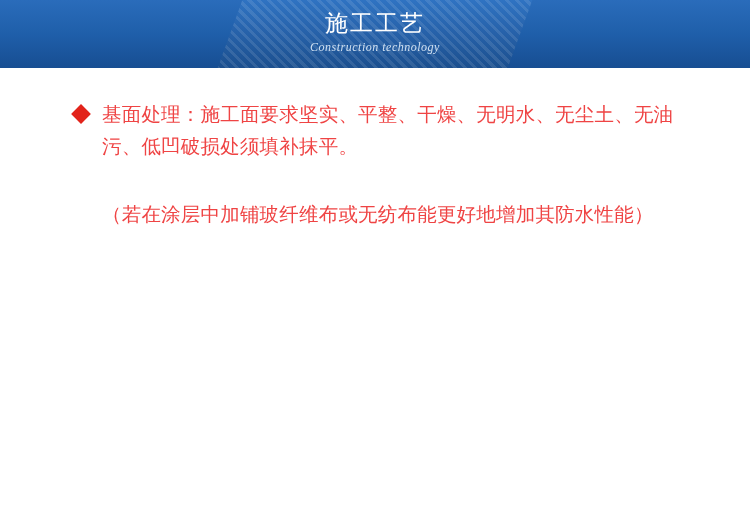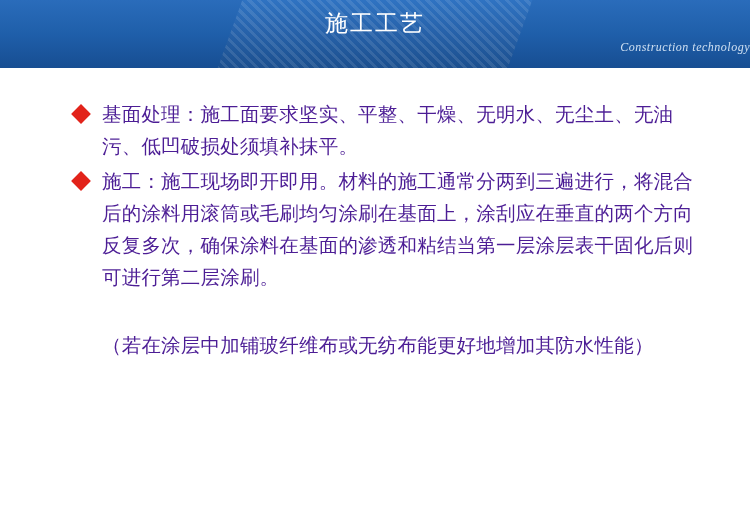--- a/index.html
+++ b/index.html
@@ -91,21 +91,21 @@
     font-size: 23px;
     letter-spacing: 2px;
     font-family: "DejaVu Sans", "Liberation Sans", sans-serif;
     z-index: 4;
   }
   .header-subtitle {
     position: absolute;
     left: 0;
     top: 40px;
     width: 750px;
-    text-align: right;
+    text-align: center;
     color: #cfe0f2;
     font-size: 12px;
     letter-spacing: 0.5px;
     font-style: italic;
     font-family: "Liberation Serif", serif;
     z-index: 4;
   }
 
   
   .content {
@@ -115,21 +115,21 @@
     width: 750px;
     height: 439px;
     padding: 28px 40px 0 70px;
     box-sizing: border-box;
   }
 
   .para {
     position: relative;
     margin: 0 0 3px 0;
     padding-left: 32px;
-    color: #4c1d95;
+    color: #ef4444;
     font-size: 19.5px;
     line-height: 32px;
     font-family: "DejaVu Sans", "Liberation Sans", sans-serif;
     letter-spacing: 0.2px;
     text-align: left;
   }
   .para.no-bullet {
     padding-left: 32px;
     margin-top: 36px;
   }
@@ -162,24 +162,20 @@
 
   </div>
 
   <div class="content">
 
     <p class="para">
       <span class="bullet"></span>
       <span class="para-text">基面处理：施工面要求坚实、平整、干燥、无明水、无尘土、无油污、低凹破损处须填补抹平。</span>
     </p>
 
-    <p class="para">
-      <span class="bullet"></span>
-      <span class="para-text">施工：施工现场即开即用。材料的施工通常分两到三遍进行，将混合后的涂料用滚筒或毛刷均匀涂刷在基面上，涂刮应在垂直的两个方向反复多次，确保涂料在基面的渗透和粘结当第一层涂层表干固化后则可进行第二层涂刷。</span>
-    </p>
 
     <p class="para no-bullet">
       <span class="para-text">（若在涂层中加铺玻纤维布或无纺布能更好地增加其防水性能）</span>
     </p>
 
 
   </div>
 
 </div>
 

